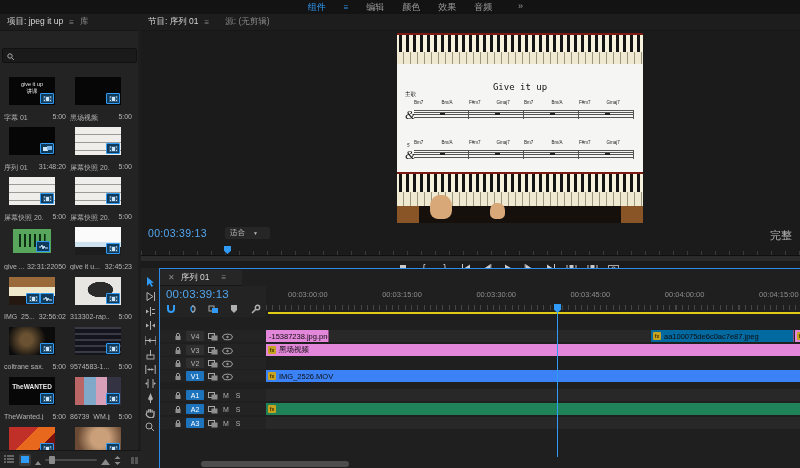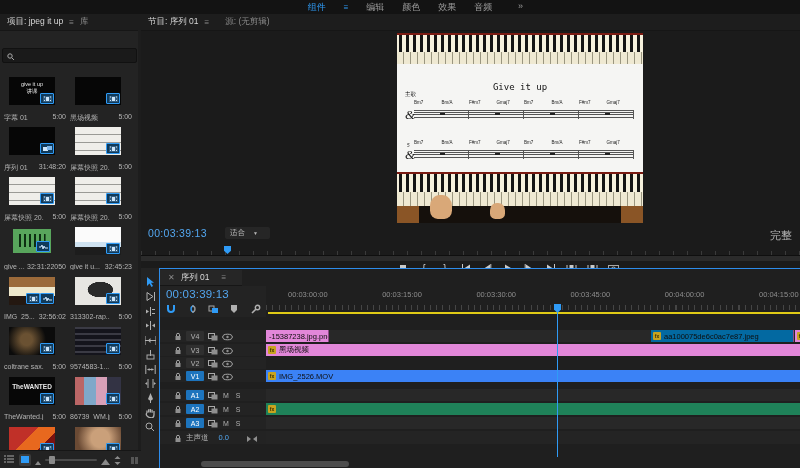--- a/index.html
+++ b/index.html
@@ -852,34 +852,19 @@
             <span class="tname-box on">A3</span>
             <span><svg width="10" height="8" viewBox="0 0 10 8">
                 <rect x="0.5" y="0.5" width="6" height="5" class="icon-stroke"></rect>
                 <rect x="3.5" y="2.5" width="6" height="5" fill="#8f8f8f"></rect>
               </svg></span>
             <span class="msbtn">M</span>
             <span class="msbtn">S</span>
           </div>
           <div class="lane"></div>
         </div>
-        <div class="trackrow" id="master" style="top: 162px; height: 13px;">
-          <div class="thead">
-            <span><svg width="8" height="9" viewBox="0 0 8 9">
-                <rect x="1.5" y="4" width="5" height="4" fill="#8f8f8f"></rect>
-                <path d="M2.5 4 V2.8 a1.5 1.5 0 0 1 3 0 V4" class="icon-stroke"></path>
-              </svg></span>
-            <span class="mlabel">主声道</span>
-            <span class="lvl">0.0</span>
-            <span style="margin-left: 14px;"><svg width="10" height="8" viewBox="0 0 10 8">
-                <polygon points="0,1 4,4 0,7" fill="#8f8f8f"></polygon>
-                <polygon points="10,1 6,4 10,7" fill="#8f8f8f"></polygon>
-              </svg></span>
-          </div>
-          <div class="lane" style="background: rgb(36, 36, 36);"></div>
-        </div>
       </div>
     <div id="playhead-line"></div>
     <div id="playhead-head"></div>
     <div id="hscroll"></div>
   </div>
 
 </div>
 
 </body></html>

